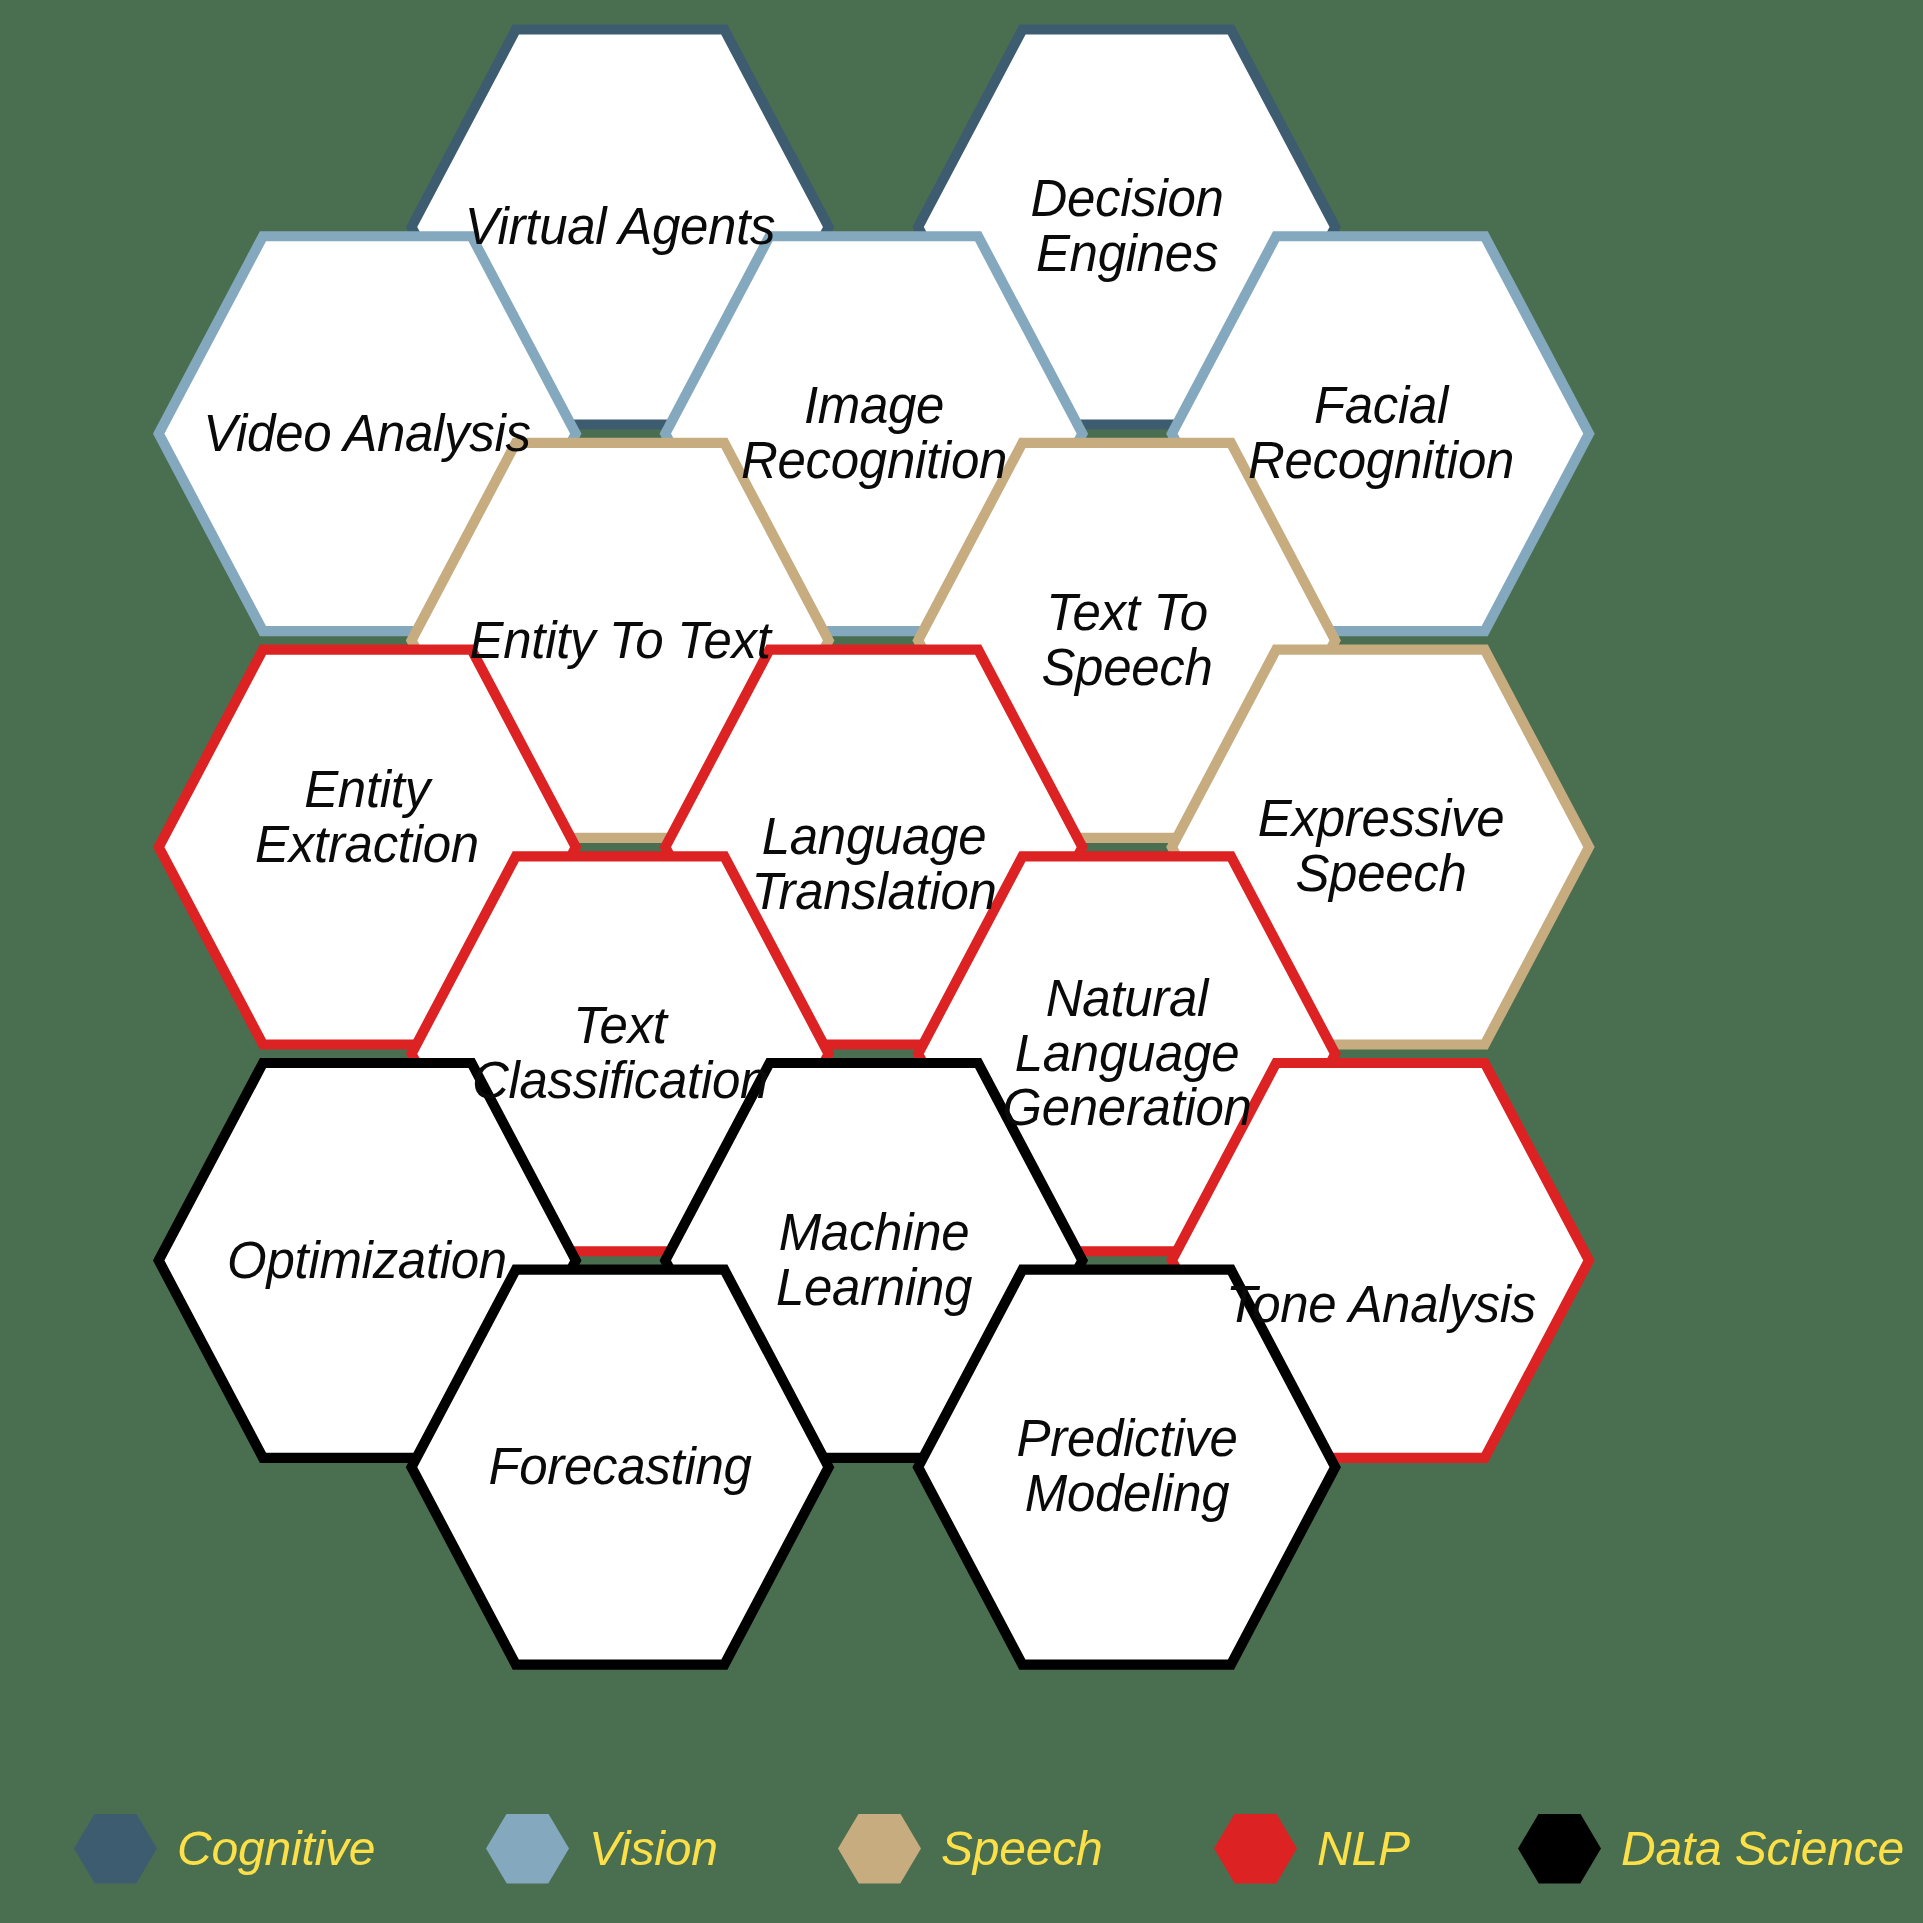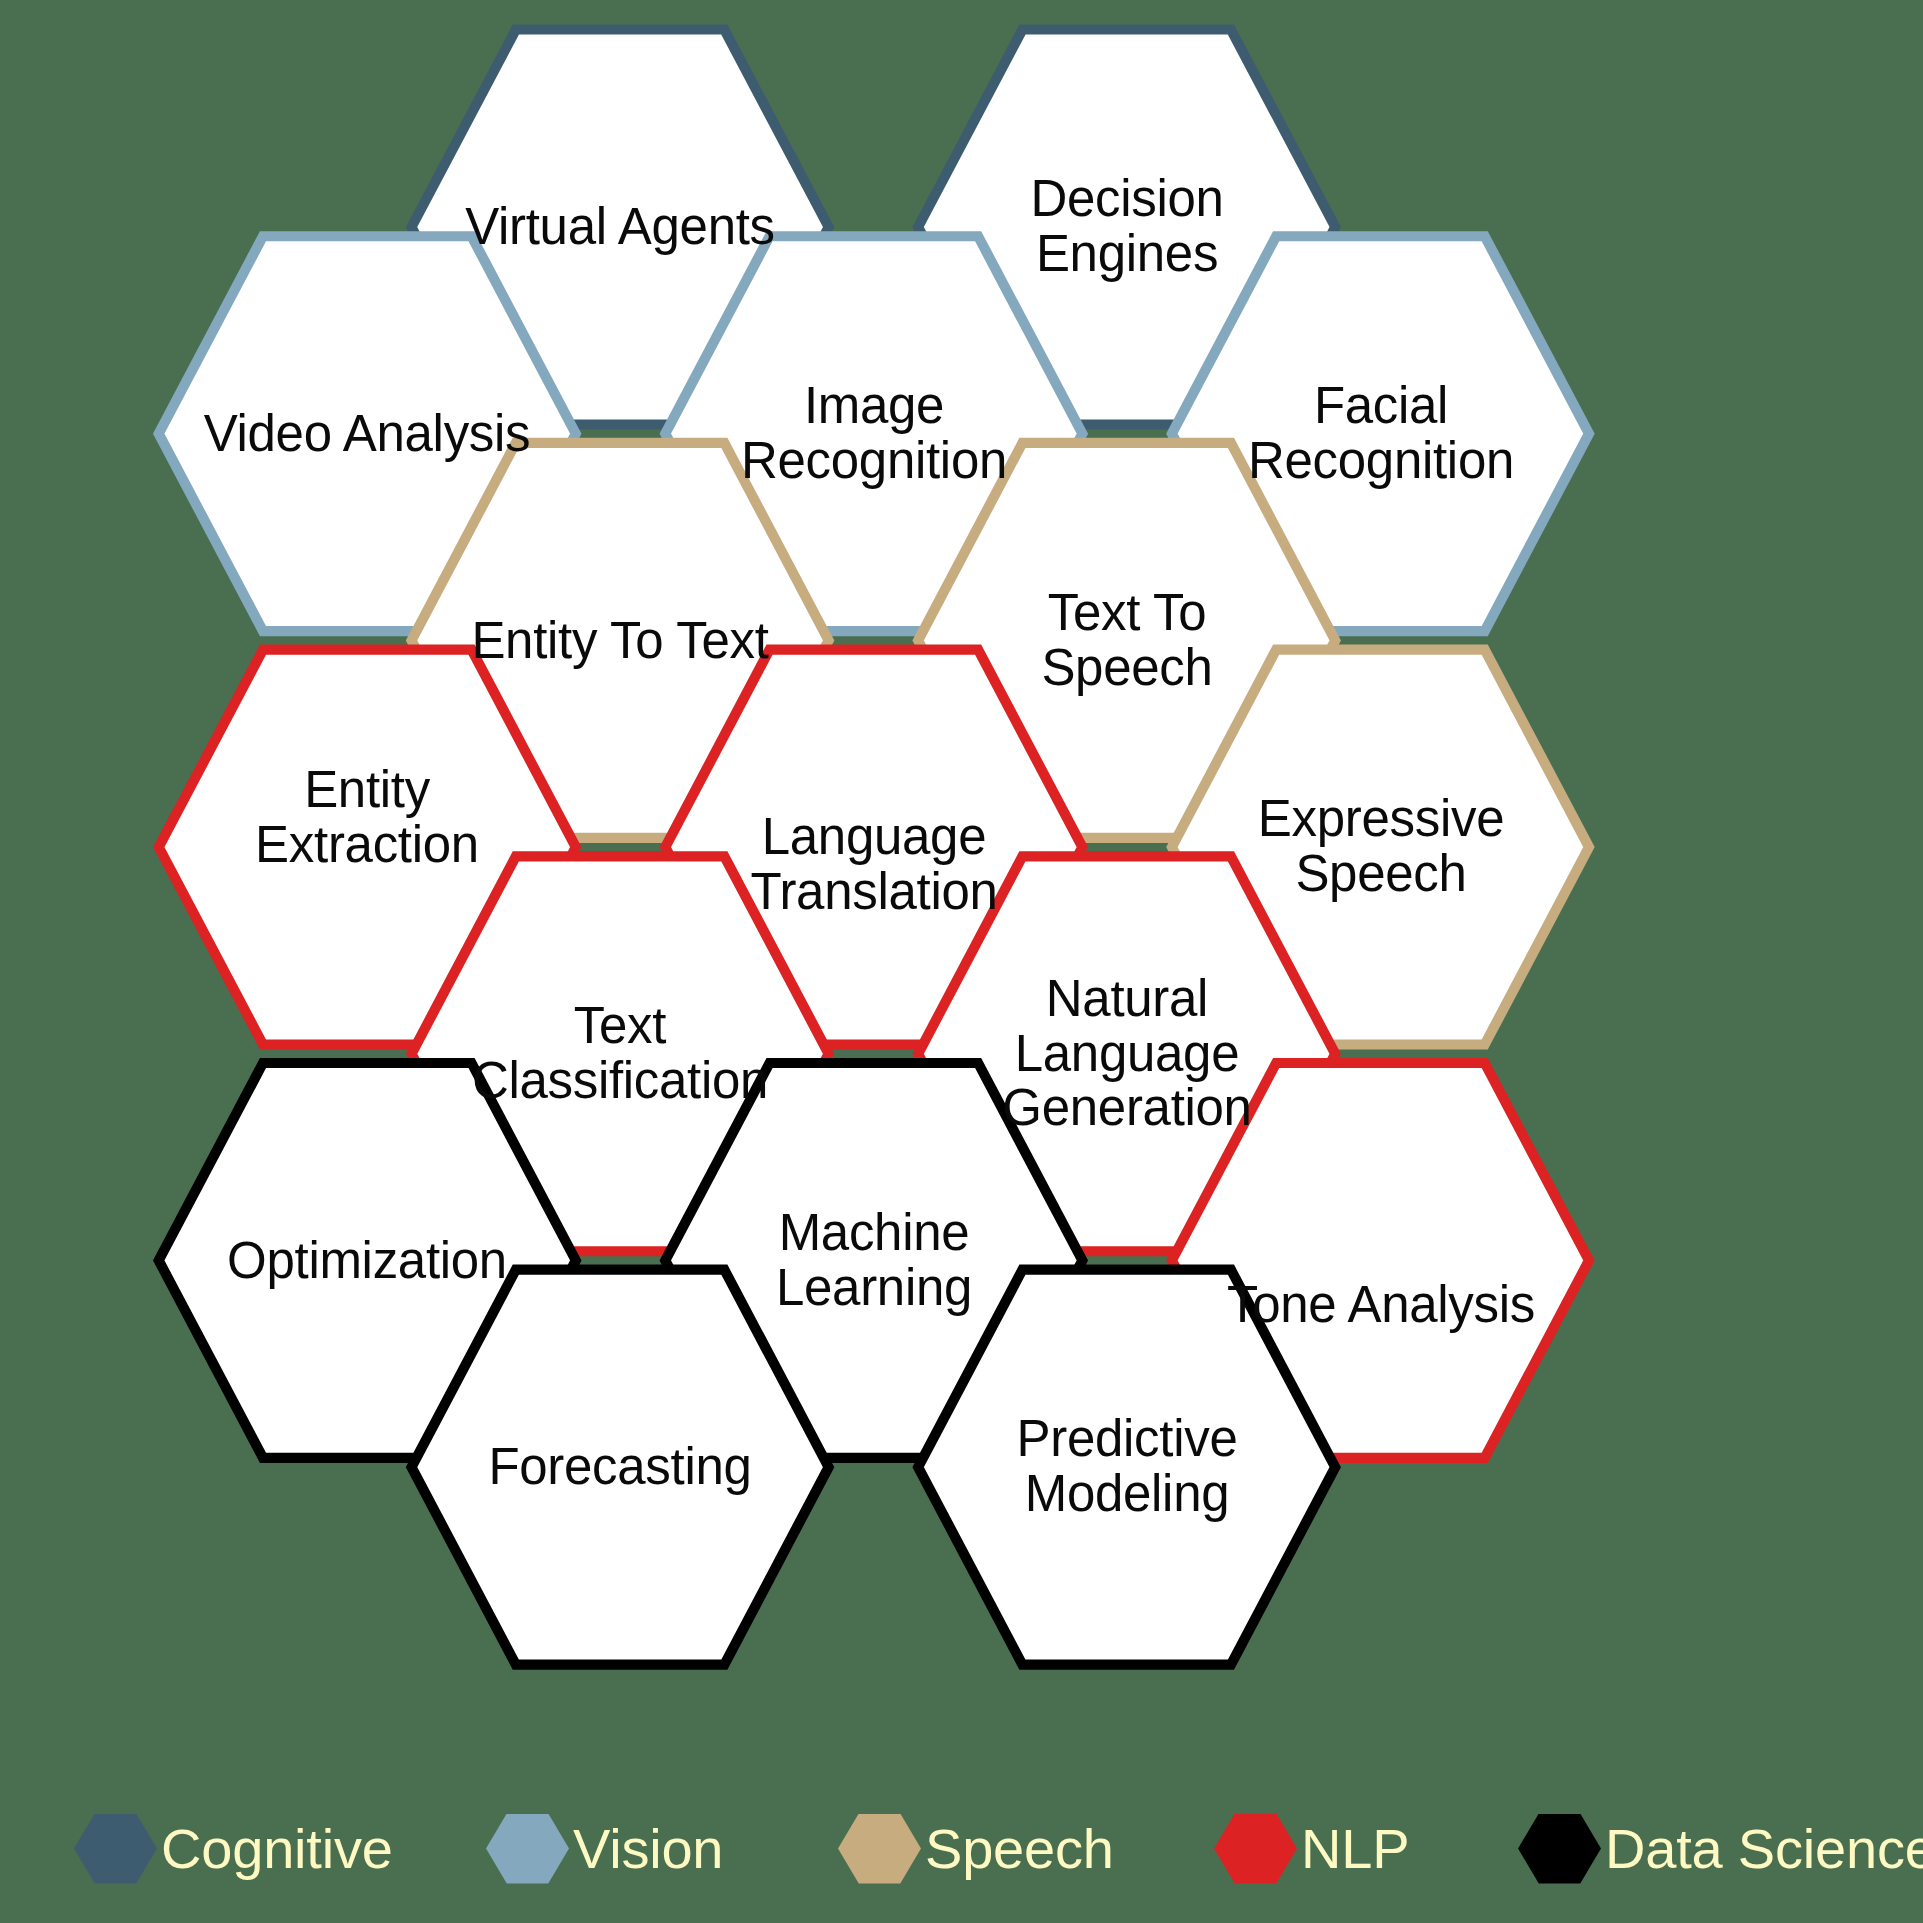--- a/index.html
+++ b/index.html
@@ -3,21 +3,21 @@
 <meta charset="utf-8">
 <style>
   html,body{margin:0;padding:0;}
   body{
     width:1923px;height:1923px;
     background:#4A6F50;
     font-family:"Liberation Sans", sans-serif;
     overflow:hidden;
     position:relative;
   }
-  #stage{position:absolute;inset:0;}
+  #stage{position:absolute;inset:0;font-style:italic;}
   svg#hexmap{position:absolute;left:0;top:0;width:1923px;height:1923px;display:block;}
   .hex-poly{fill:#ffffff;stroke-width:11;stroke-linejoin:miter;}
   .hex-label{
     position:absolute;
     text-align:center;
     color:#0a0a0a;
     font-size:51px;
     line-height:1.07;
     font-weight:400;
     letter-spacing:-0.3px;
@@ -36,23 +36,23 @@
     height:83px;
     display:flex;
     align-items:center;
   }
   .legend-swatch{
     width:83px;height:70px;
     clip-path:polygon(25% 0%,75% 0%,100% 50%,75% 100%,25% 100%,0% 50%);
     flex:0 0 auto;
   }
   .legend-text{
-    margin-left:4px;
-    font-size:56px;
-    color:#fef9c3;
+    margin-left:20px;
+    font-size:48px;
+    color:#fde047;
     white-space:nowrap;
     letter-spacing:-0.2px;
   }
 </style>
 </head>
 <body style="background: rgb(74, 111, 80);">
 
 <div id="stage">
 
   <svg id="hexmap" viewBox="0 0 2084 2084">

